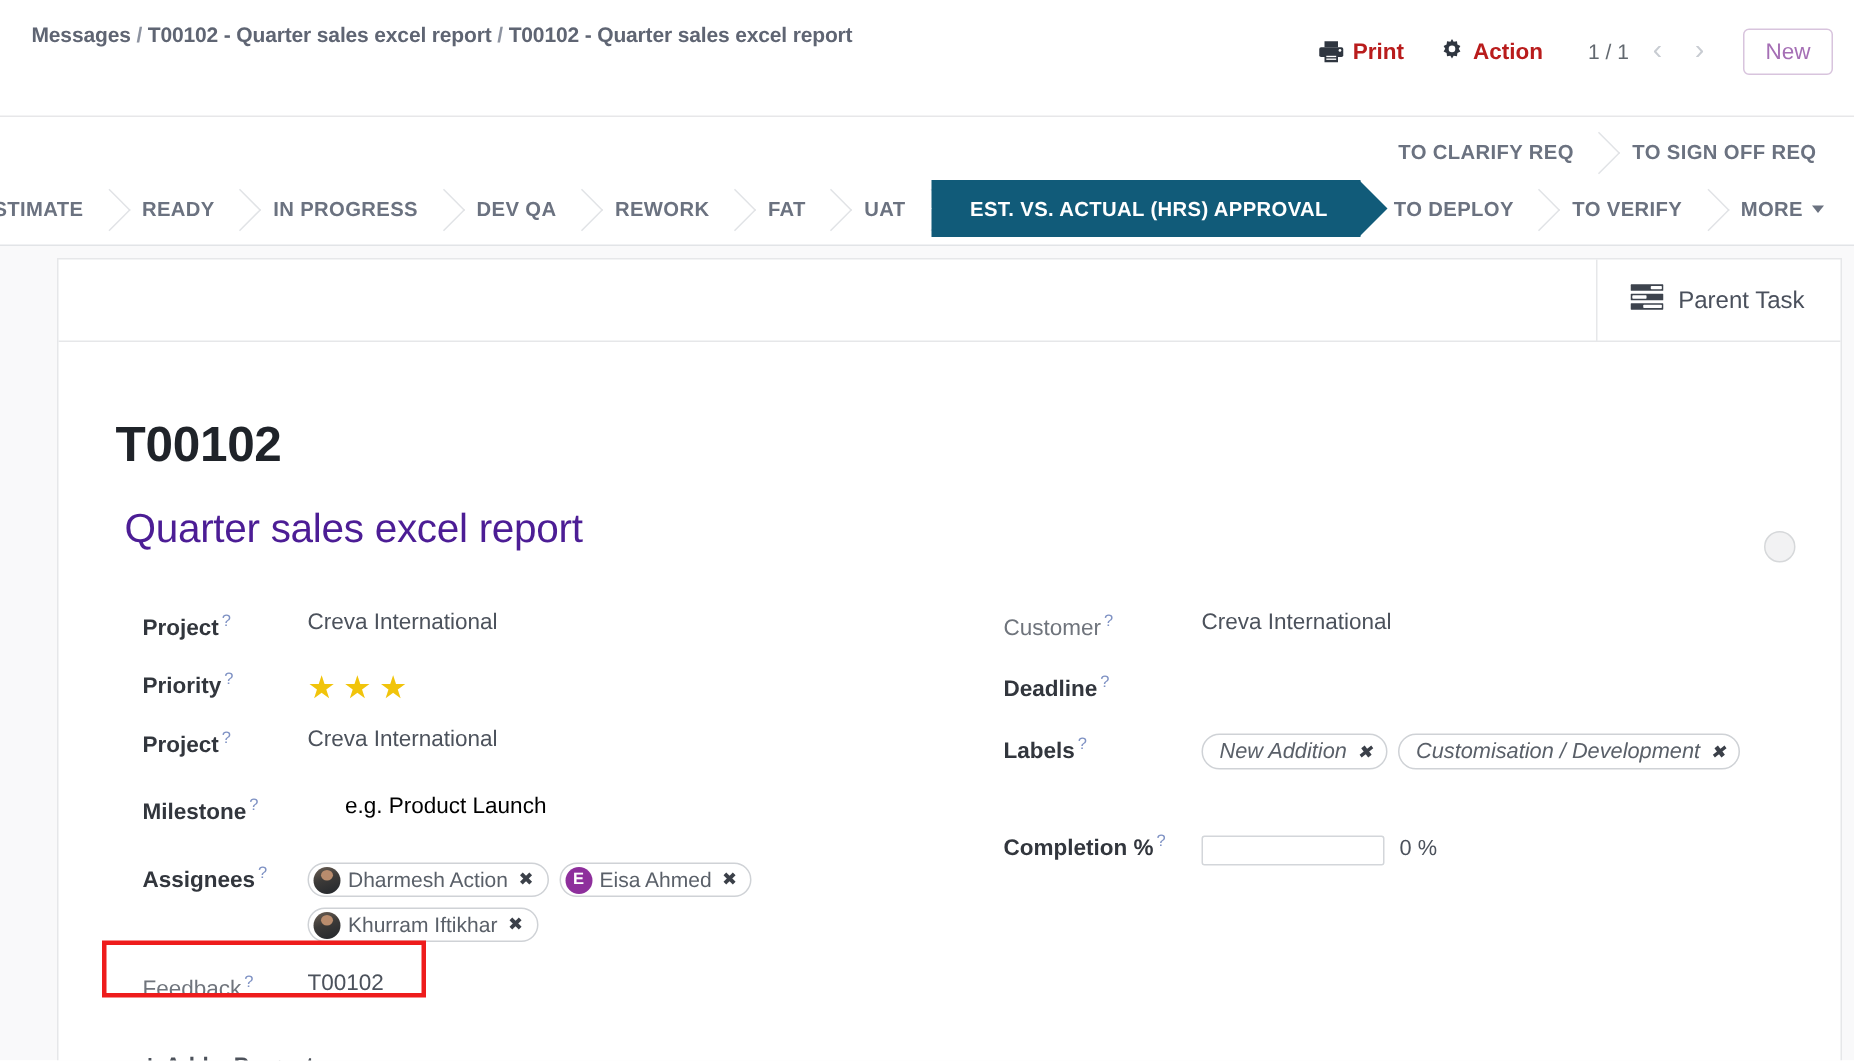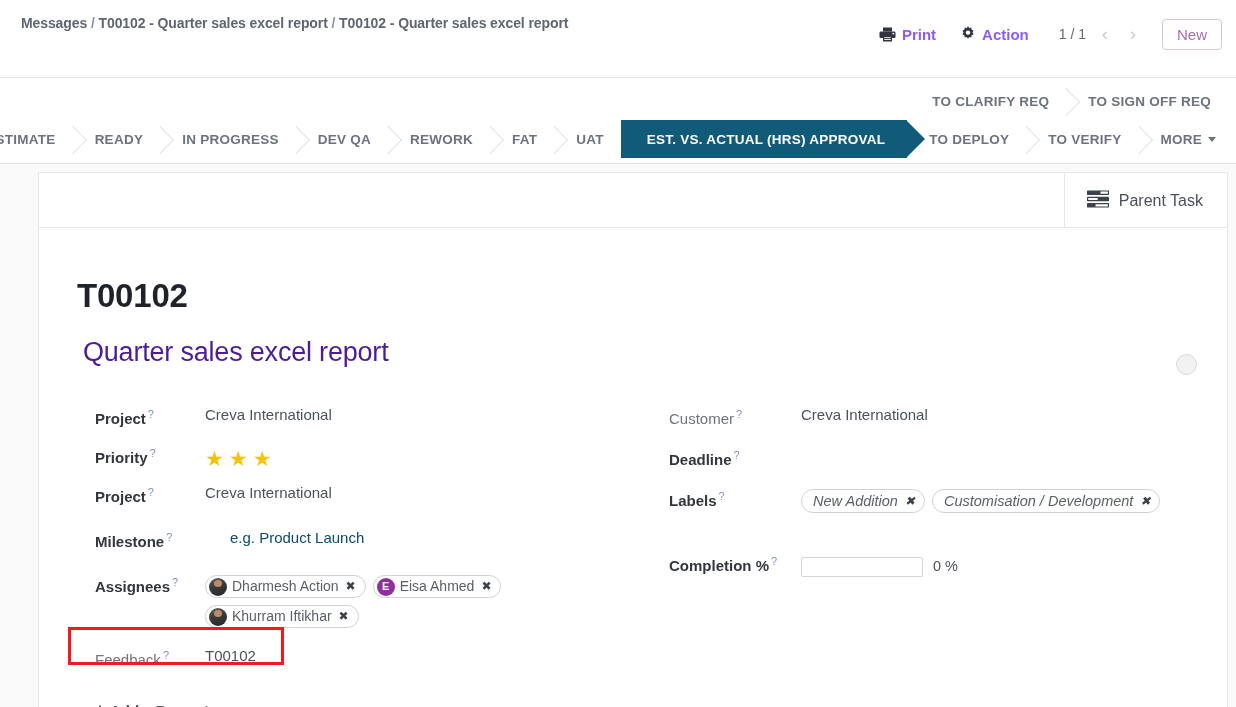--- a/index.html
+++ b/index.html
@@ -27,21 +27,21 @@
   }
   .breadcrumb .bc-part { color: #5f6573; }
   .breadcrumb .bc-sep { color: #8d93a0; }
 
   .cp-right {
     position: absolute; right: 0; top: 14px; height: 40px;
     display: flex; align-items: center; gap: 0px;
   }
   .cp-btn {
     display: flex; align-items: center; gap: 6px;
-    font-size: 15px; color: #8b5cf6; font-weight: 600;
+    font-size: 15px; color: #b91c1c; font-weight: 600;
     padding: 4px 12px; cursor: pointer; background: none; border: none;
     font-family: "Liberation Sans", sans-serif;
   }
   .cp-btn .ico { display: inline-flex; align-items: center; }
   .pager {
     display: flex; align-items: center; gap: 2px;
     margin-left: 14px; margin-right: 8px;
   }
   .pager-label { font-size: 14px; color: #62686f; padding: 0 4px; }
   .pager-arrow {
@@ -168,21 +168,21 @@
   }
   .flabel.muted { font-weight: 400; color: #6f747c; }
   .flabel .q {
     color: #7f92c4; font-size: 11px; vertical-align: super;
     margin-left: 2px; font-weight: 400; cursor: help;
   }
   .fvalue {
     flex: 1; font-size: 15px; color: #4c525c;
     padding-top: 8px; line-height: 21px;
   }
-  .fvalue.placeholder { color: #0c4a6e; }
+  .fvalue.placeholder { color: #000000; }
   .col-right .flabel { width: 132px; flex: 0 0 132px; }
   .col-right .frow { min-height: 41px; }
 
   
   .stars { display: flex; gap: 5px; padding-top: 5px; }
   .star { font-size: 21px; color: #f1c40b; line-height: 21px; cursor: pointer; }
 
   
   .tags { display: flex; flex-wrap: wrap; gap: 7px; padding-top: 3px; max-width: 330px; }
   .tag {

